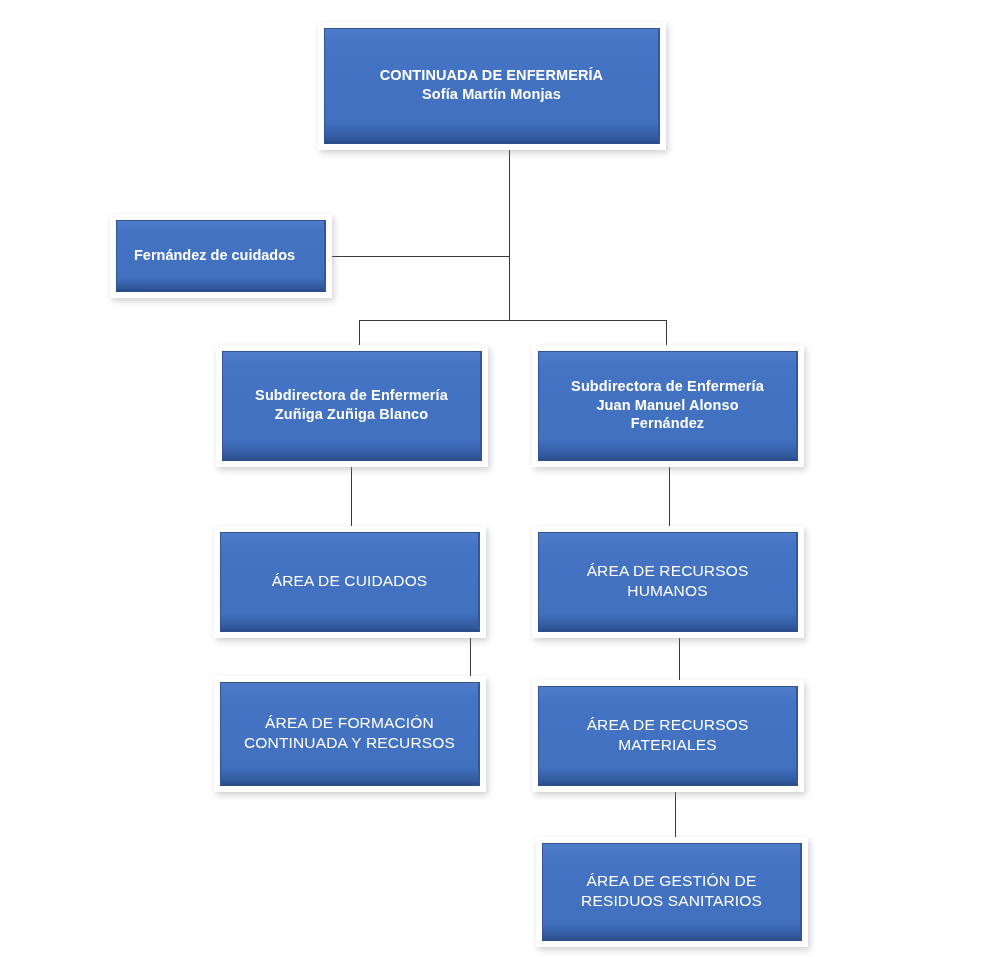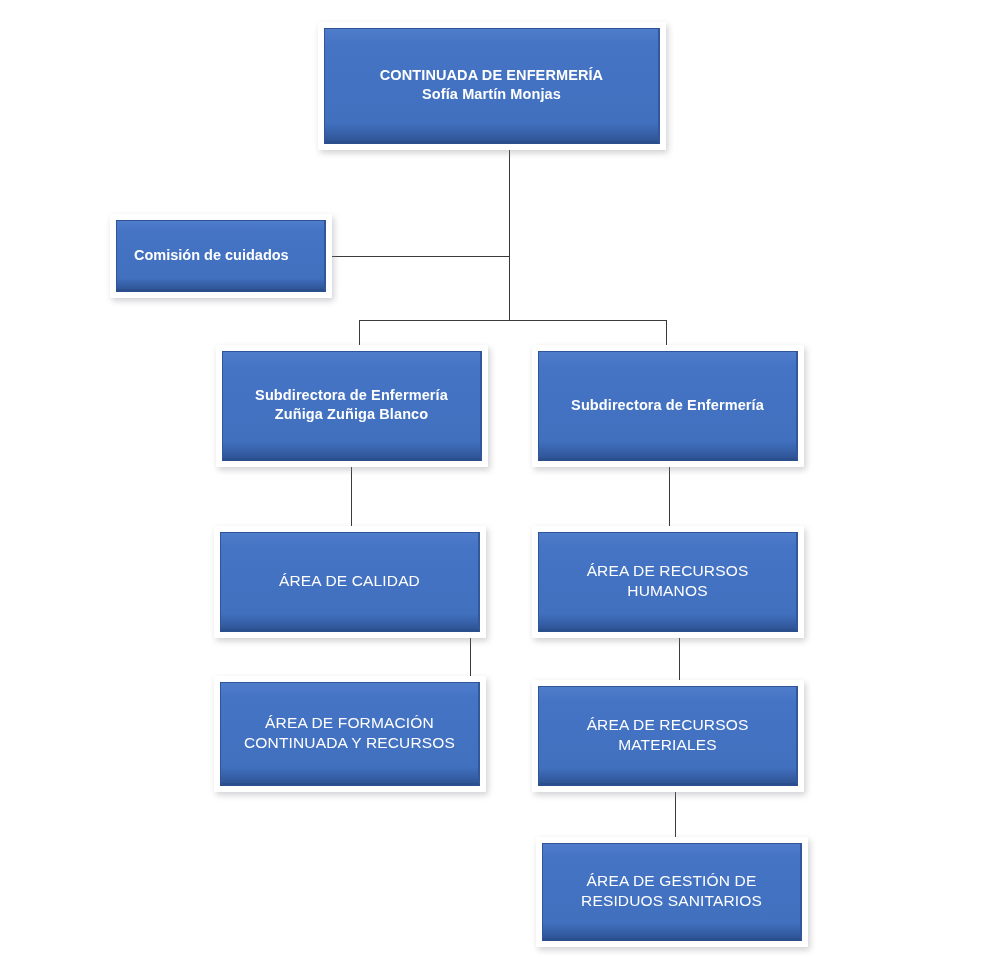--- a/index.html
+++ b/index.html
@@ -116,40 +116,42 @@
 
   <div class="node" style="left:318px; top:22px; width:348px; height:128px;">
     <div class="node-inner style-person">
       <span class="line">CONTINUADA DE ENFERMERÍA</span>
       <span class="line">Sofía Martín Monjas</span>
     </div>
   </div>
 
   <div class="node" style="left:110px; top:214px; width:222px; height:84px;">
     <div class="node-inner style-commission align-left">
-      <span class="line">Comisión de cuidados</span>
+      <span class="line">Fernández de cuidados</span>
     </div>
   </div>
 
   <div class="node" style="left:216px; top:345px; width:272px; height:122px;">
     <div class="node-inner style-person">
       <span class="line">Subdirectora de Enfermería</span>
       <span class="line">Zuñiga Zuñiga Blanco</span>
     </div>
   </div>
 
   <div class="node" style="left:532px; top:345px; width:272px; height:122px;">
     <div class="node-inner style-person">
       <span class="line">Subdirectora de Enfermería</span>
+      <span class="line">Juan Manuel Alonso
+Fernández</span>
     </div>
   </div>
 
   <div class="node" style="left:214px; top:526px; width:272px; height:112px;">
     <div class="node-inner style-area">
-      <span class="line">ÁREA DE CALIDAD</span>
+      <span class="line">ÁREA DE CUIDADOS</span>
     </div>
   </div>
 
   <div class="node" style="left:214px; top:676px; width:272px; height:116px;">
     <div class="node-inner style-area">
       <span class="line">ÁREA DE FORMACIÓN
 CONTINUADA Y RECURSOS</span>
     </div>
   </div>
 

